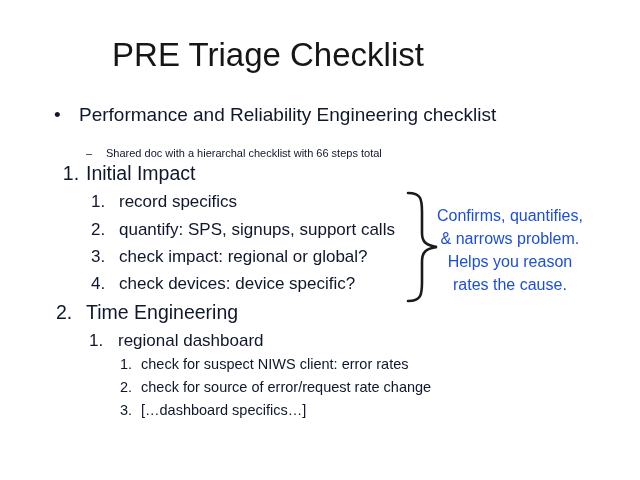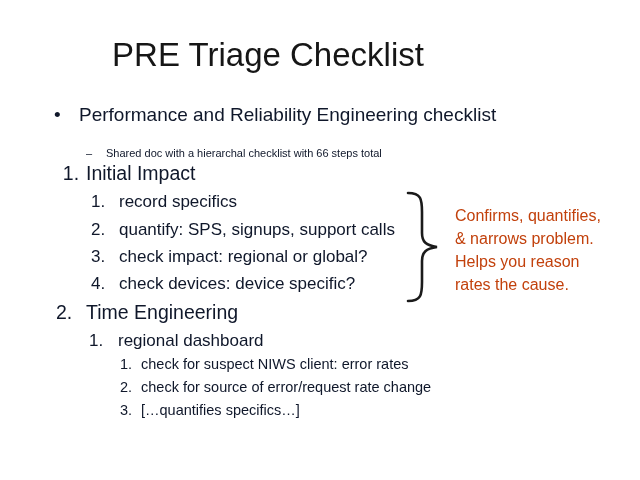--- a/index.html
+++ b/index.html
@@ -65,25 +65,26 @@
   
   .brace {
     position: absolute;
     left: 404px;
     top: 190px;
     width: 38px;
     height: 114px;
   }
   .annotation {
     position: absolute;
-    left: 455px;
+    left: 437px;
     top: 204px;
     font-size: 16px;
     line-height: 23px;
-    color: #c2410c;
+    color: #1d4ed8;
+    text-align: center;
   }
 </style>
 </head>
 <body>
 
 <div class="slide">
 
   <h1 class="title">PRE Triage Checklist</h1>
 
   <div class="line l-intro">
@@ -126,16 +127,16 @@
   <div class="line l-pretriage">
     <span class="marker">1.</span><span>regional dashboard</span>
   </div>
   <div class="line l3 l-d1">
     <span class="marker">1.</span><span>check for suspect NIWS client: error rates</span>
   </div>
   <div class="line l3 l-d2">
     <span class="marker">2.</span><span>check for source of error/request rate change</span>
   </div>
   <div class="line l3 l-d3">
-    <span class="marker">3.</span><span>[…quantifies specifics…]</span>
+    <span class="marker">3.</span><span>[…dashboard specifics…]</span>
   </div>
 
 </div>
 
 </body></html>

